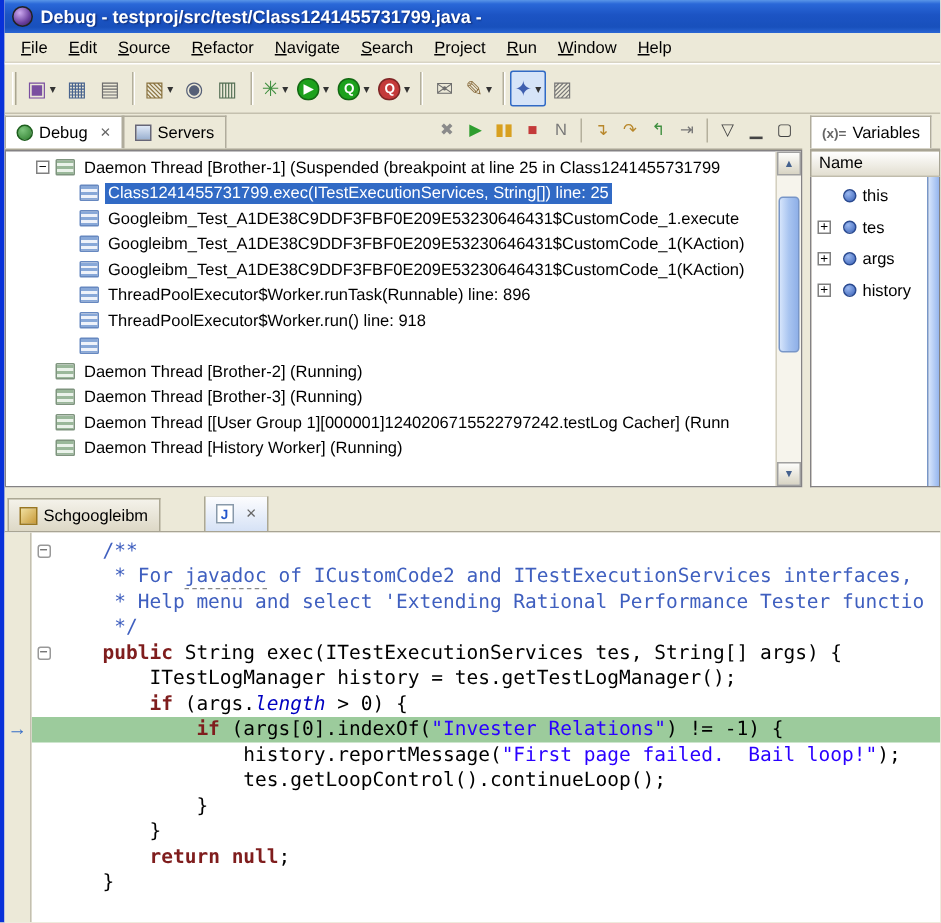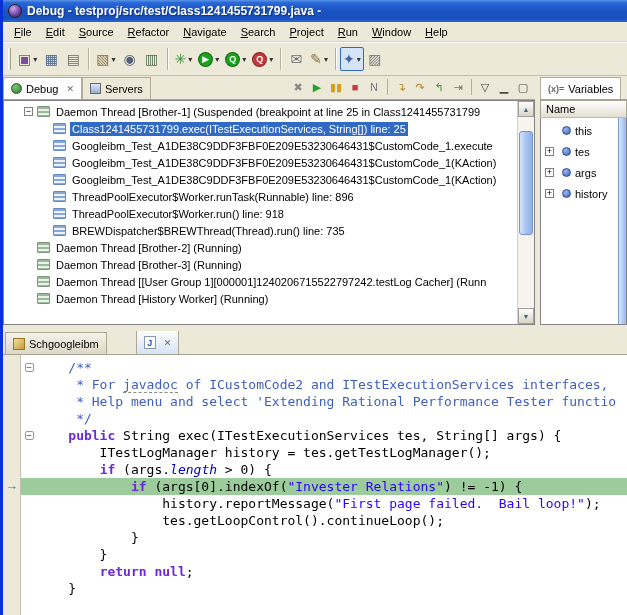--- a/index.html
+++ b/index.html
@@ -90,21 +90,21 @@
 
   .editor-body { flex:1; display:flex; min-height:0; background:#fff; overflow:hidden; }
   .ruler { width:18px; flex:none; background:#ECE9D8; border-right:1px solid #c4c0b0; position:relative; }
   .ptr-arrow { position:absolute; left:2px; font-size:13px; font-weight:bold; color:#3a70c8; line-height:15px; }
   .code { flex:1; min-width:0; font-family:"DejaVu Sans Mono","Liberation Mono",monospace; font-size:13px; line-height:17px; padding-top:4px; overflow:hidden; }
   .code-line { height:17px; display:flex; align-items:center; overflow:hidden; }
   .code-line.current { background:#9CCB9C; }
   .fold-cell { width:16px; flex:none; display:flex; align-items:center; justify-content:center; }
   .fold-box { width:9px; height:9px; border:1px solid #999; border-radius:2px; background:#fff; color:#555; font-size:9px; line-height:7px; text-align:center; }
   .code-text { white-space:pre; }
-  .tok-kw { color:#6d28d9; font-weight:bold; }
+  .tok-kw { color:#7f1d1d; font-weight:bold; }
   .tok-jdoc { color:#3F5FBF; }
   .tok-str { color:#2A00FF; }
   .tok-field { color:#0000C0; font-style:italic; }
   .tok-spell { border-bottom:1px dashed #888; }
 </style>
 </head>
 <body>
 
 <div class="window">
 
@@ -273,21 +273,20 @@
               <span class="tree-label">ThreadPoolExecutor$Worker.runTask(Runnable) line: 896</span>
             </div>
             <div class="tree-row" style="padding-left: 36px;">
               <span class="expander-spacer"></span>
               <span class="t-icon icon-stackframe"></span>
               <span class="tree-label">ThreadPoolExecutor$Worker.run() line: 918</span>
             </div>
             <div class="tree-row" style="padding-left: 36px;">
               <span class="expander-spacer"></span>
               <span class="t-icon icon-stackframe"></span>
-              <span class="tree-label">BREWDispatcher$BREWThread(Thread).run() line: 735</span>
             </div>
             <div class="tree-row" style="padding-left: 20px;">
               <span class="expander-spacer"></span>
               <span class="t-icon icon-thread"></span>
               <span class="tree-label">Daemon Thread [Brother-2] (Running)</span>
             </div>
             <div class="tree-row" style="padding-left: 20px;">
               <span class="expander-spacer"></span>
               <span class="t-icon icon-thread"></span>
               <span class="tree-label">Daemon Thread [Brother-3] (Running)</span>

